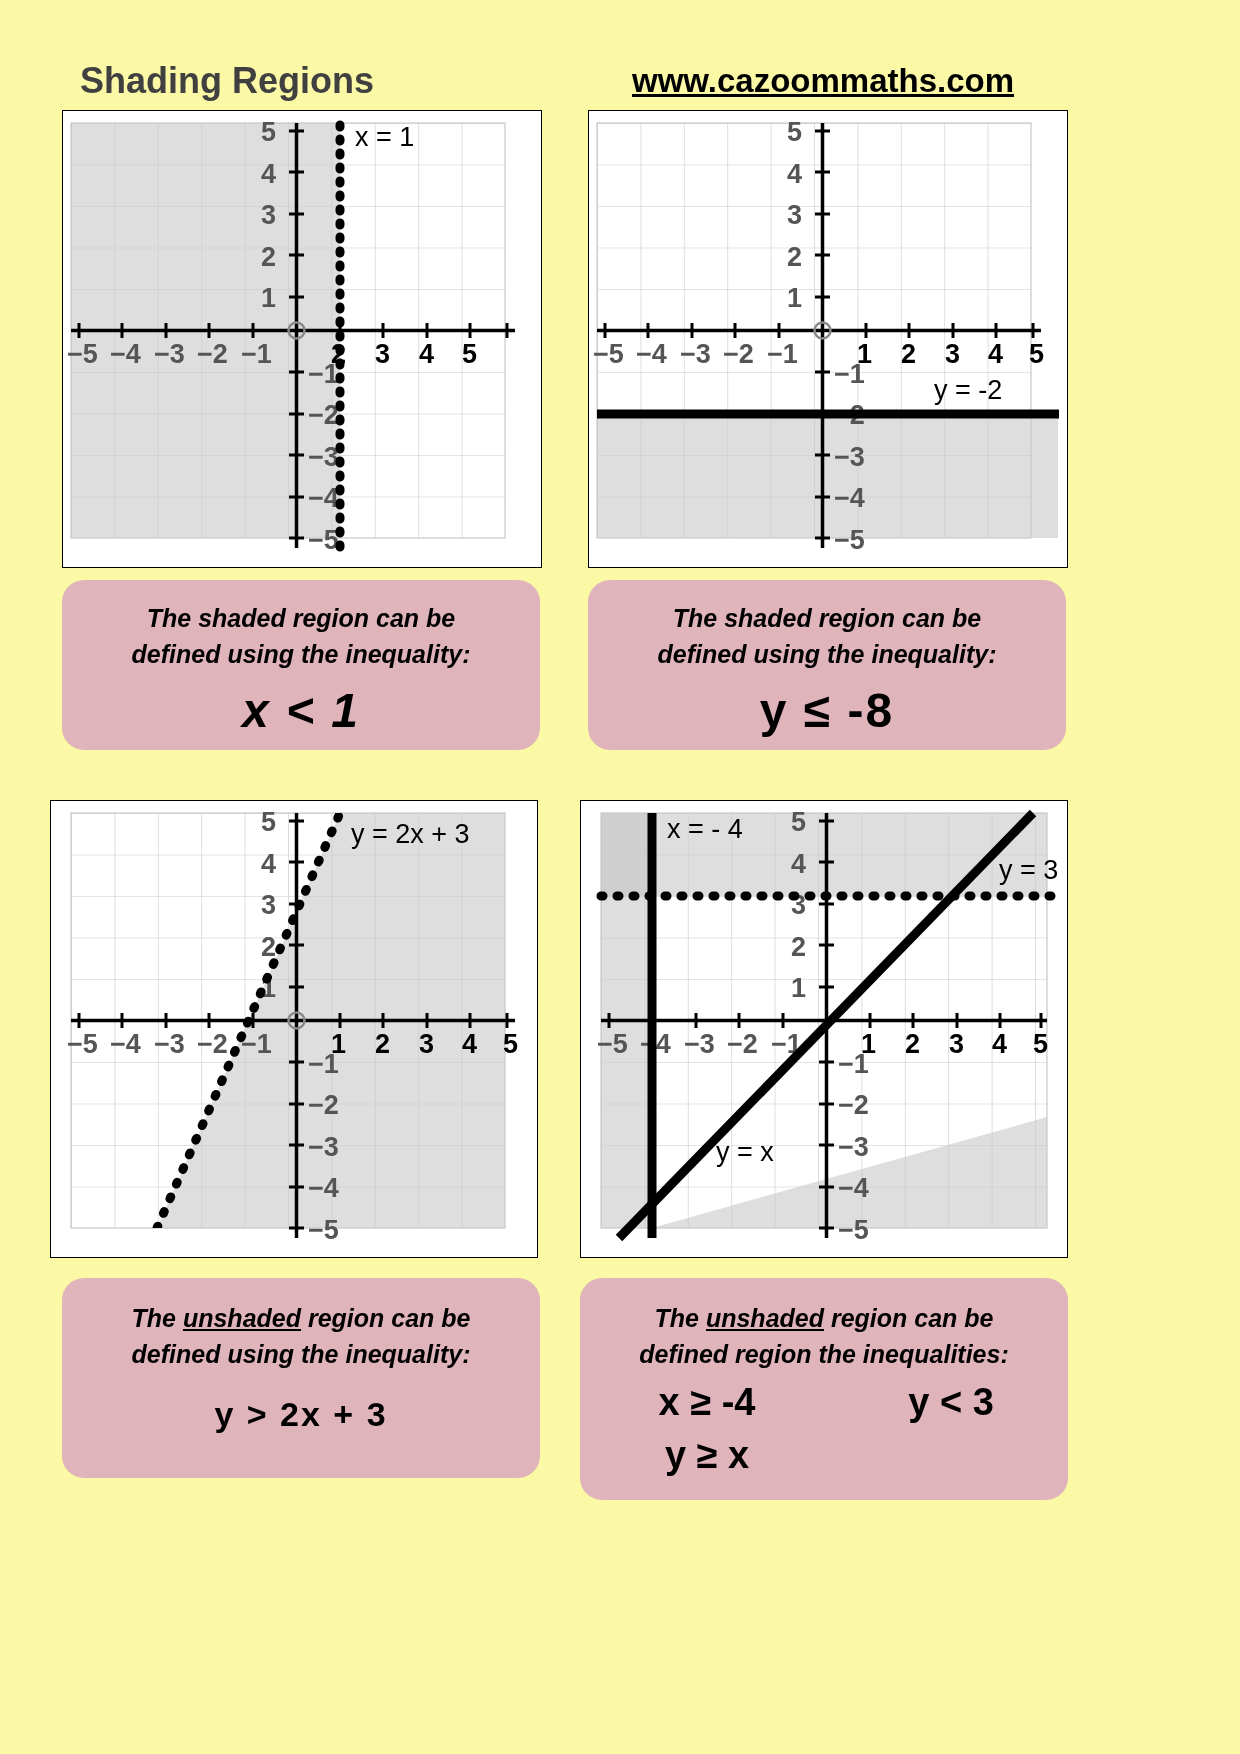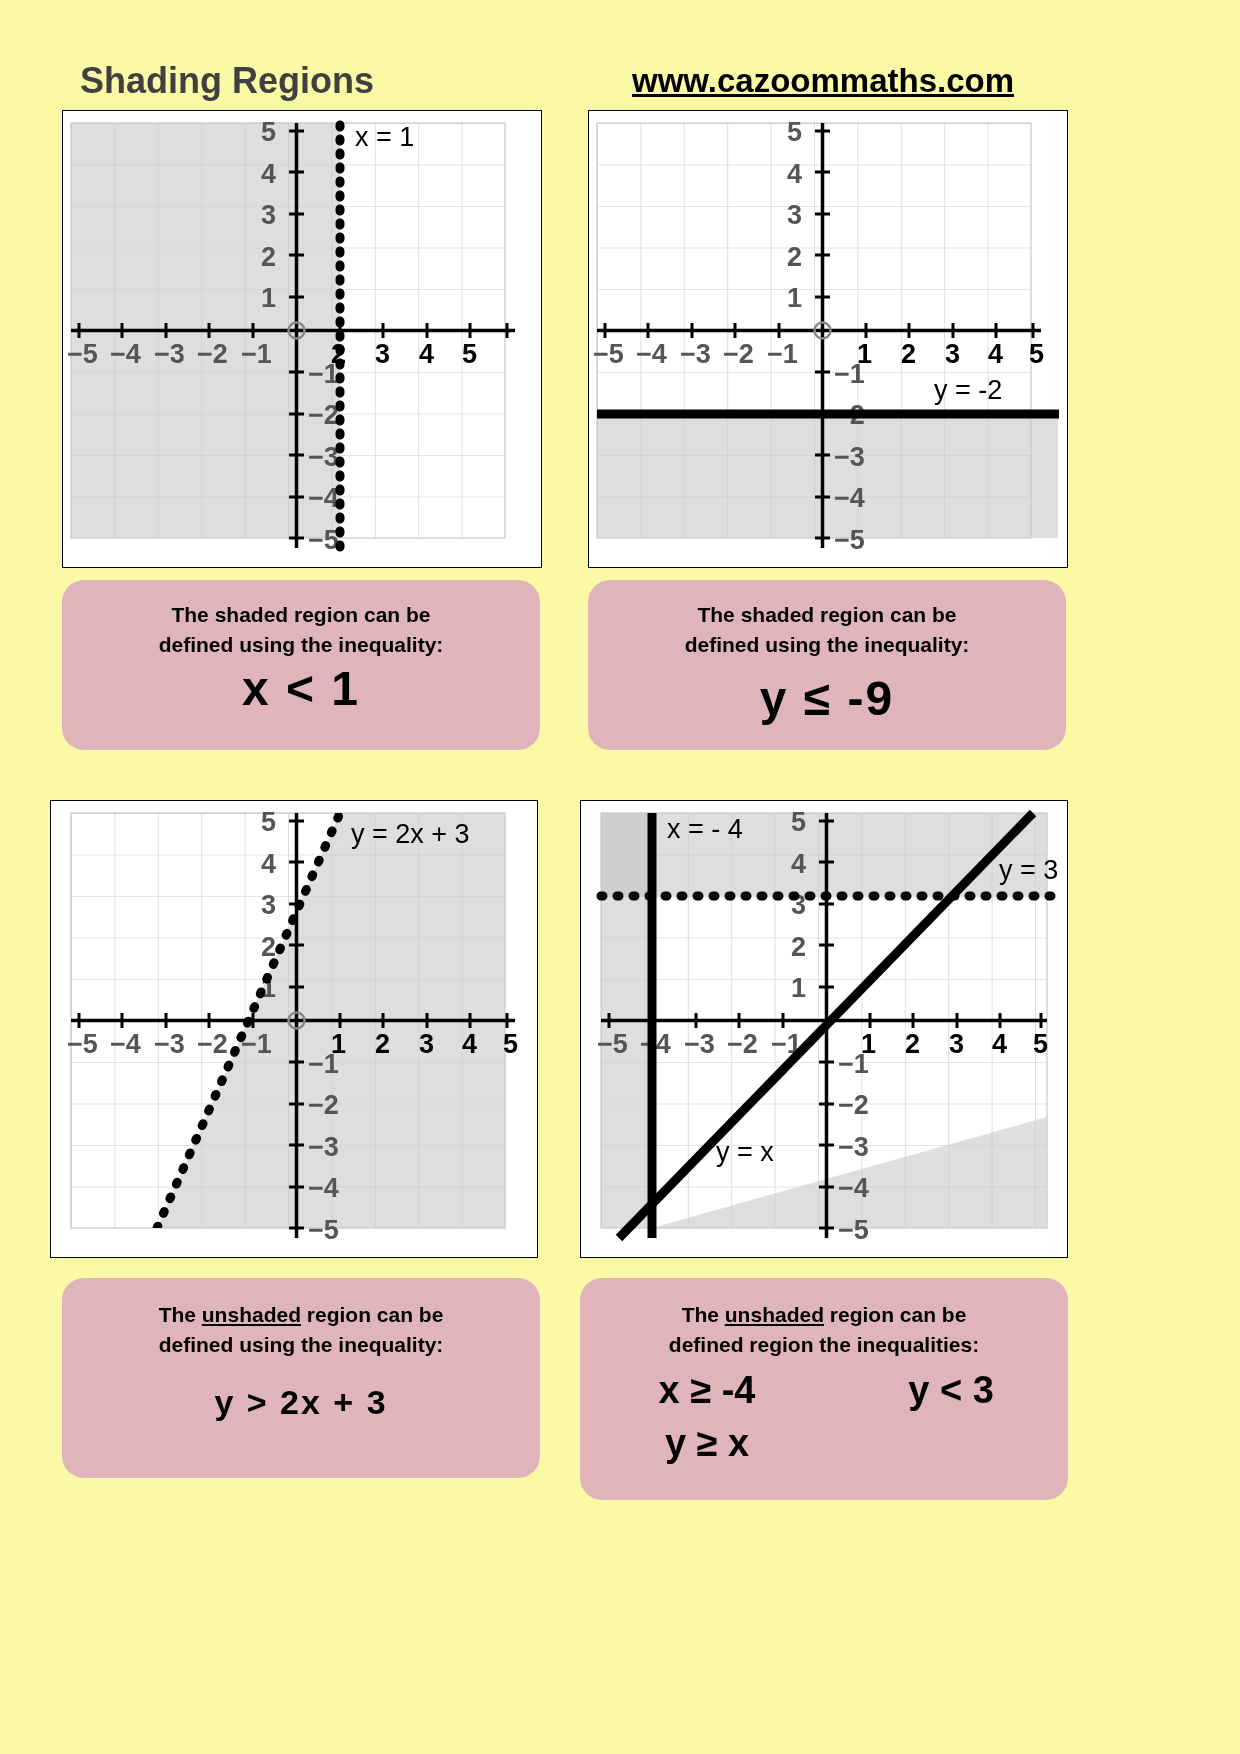--- a/index.html
+++ b/index.html
@@ -32,21 +32,21 @@
   .graph-svg{display:block;}
   .callout{
     position:absolute;
     background:#e0b4bb;
     border-radius:22px;
     box-sizing:border-box;
     text-align:center;
     color:#000;
   }
   .callout .line1,.callout .line2{
-    font-size:21px;font-weight:bold;line-height:1.45;
+    font-size:25px;font-weight:bold;line-height:1.45;font-style:italic;
   }
   .callout .ineq{
     font-size:48px;font-weight:bold;letter-spacing:2px;
   }
   .u{ text-decoration:underline; }
   .ineq-grid{
     display:block;
     margin-top:8px;
   }
   .ineq-row{
@@ -130,21 +130,21 @@
     <line x1="277" y1="14" x2="277" y2="436" stroke="#000" stroke-width="9" stroke-dasharray="2 12" stroke-linecap="round"></line>
     <text x="292" y="35" font-family="Liberation Sans, sans-serif" font-size="27" fill="#000">x = 1</text>
   </svg>
 </div>
 
 <div class="callout" style="left:62px;top:580px;width:478px;height:170px;padding-top:20px;">
   <div class="line1">
     <span>The </span><b>shaded</b><span> region can be</span>
   </div>
   <div class="line2">defined using the inequality:</div>
-  <div class="ineq" style="">x  &lt;  1</div>
+  <div class="ineq" style="margin-top:10px;font-style:italic;">x  &lt;  1</div>
 </div>
 
 <div class="panel" style="left:588px;top:110px;width:480px;height:458px;">
   <svg class="graph-svg" width="478" height="456" viewBox="0 0 478 456">
     <defs>
       <pattern id="g2" width="43.4" height="41.5" patternUnits="userSpaceOnUse" x="8" y="12">
         <path d="M43.4 0 L0 0 L0 41.5" fill="none" stroke="#c9c9c9" stroke-width="1.2"></path>
       </pattern>
     </defs>
     <rect x="0" y="0" width="478" height="456" fill="#ffffff"></rect>
@@ -202,21 +202,21 @@
     <line x1="8" y1="303" x2="470" y2="303" stroke="#000" stroke-width="9"></line>
     <text x="345" y="288" font-family="Liberation Sans, sans-serif" font-size="27" fill="#000">y = -2</text>
   </svg>
 </div>
 
 <div class="callout" style="left:588px;top:580px;width:478px;height:170px;padding-top:20px;">
   <div class="line1">
     <span>The </span><b>shaded</b><span> region can be</span>
   </div>
   <div class="line2">defined using the inequality:</div>
-  <div class="ineq" style="margin-top:10px;">y  ≤  -9</div>
+  <div class="ineq" style="margin-top:10px;">y  ≤  -8</div>
 </div>
 
 <div class="panel" style="left:50px;top:800px;width:488px;height:458px;">
   <svg class="graph-svg" width="486" height="456" viewBox="0 0 486 456">
     <defs>
       <pattern id="g3" width="43.4" height="41.5" patternUnits="userSpaceOnUse" x="20" y="12">
         <path d="M43.4 0 L0 0 L0 41.5" fill="none" stroke="#c9c9c9" stroke-width="1.2"></path>
       </pattern>
       <clipPath id="c3">
           <rect x="20" y="12" width="434" height="415"></rect>

